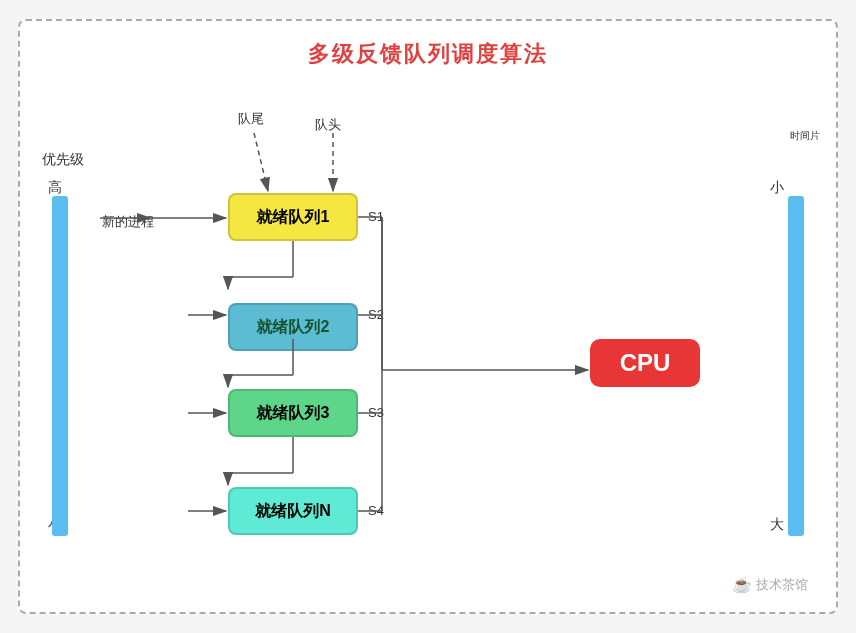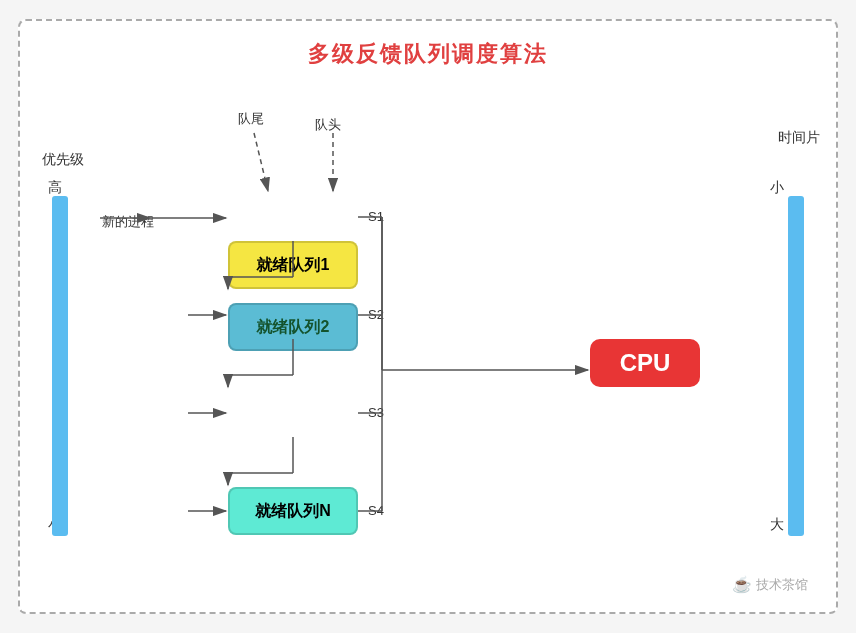--- a/index.html
+++ b/index.html
@@ -65,21 +65,21 @@
       width: 130px;
       height: 48px;
       border-radius: 8px;
       display: flex;
       align-items: center;
       justify-content: center;
       font-size: 16px;
       font-weight: bold;
       border: 2px solid rgba(0,0,0,0.15);
     }
-    .queue1 { background: #f5e642; left: 208px; top: 172px; margin-top: 48px; }
+    .queue1 { background: #f5e642; left: 208px; top: 172px; }
     .queue2 { background: #5bbcd4; left: 208px; top: 282px; color: #14532d; }
     .queue3 { background: #5dd68a; left: 208px; top: 368px; }
     .queue4 { background: #5eead4; left: 208px; top: 466px; }
 
     
     .cpu-box {
       position: absolute;
       width: 110px;
       height: 48px;
       background: #e83535;
@@ -137,39 +137,42 @@
   <svg style="position:absolute;left:18px;top:175px;width:44px;height:340px;">
     <defs>
       <marker id="arrowBlue" markerWidth="10" markerHeight="7" refX="5" refY="3.5" orient="auto">
         <polygon points="0 0, 10 3.5, 0 7" fill="#5bbcf0"></polygon>
       </marker>
     </defs>
     <rect x="14" y="0" width="16" height="340" fill="#5bbcf0" rx="3"></rect>
     <polygon points="6,340 22,340 14,355 " fill="#5bbcf0"></polygon>
   </svg>
 
-  <div style="position:absolute; right:16px; top:108px; font-size:14px; color:#333;margin-left:7px;">时间片</div>
+  <div style="position:absolute; right:16px; top:108px; font-size:10px; color:#333;margin-left:7px;">时间片</div>
   <div style="position:absolute; right:52px; top:158px; font-size:14px; color:#333;">小</div>
   <div style="position:absolute; right:52px; bottom:78px; font-size:14px; color:#333;">大</div>
 
   <svg style="position:absolute;right:18px;top:175px;width:44px;height:340px;">
     <rect x="14" y="0" width="16" height="340" fill="#5bbcf0" rx="3"></rect>
     <polygon points="6,340 22,340 14,355 " fill="#5bbcf0"></polygon>
   </svg>
 
   <div class="label-wuwei">队尾</div>
   <div class="label-duitou">队头</div>
 
   <div class="new-process-label">新的进程</div>
 
   <div class="queue-box queue1">
     <span>就绪队列1</span>
   </div>
   <div class="queue-box queue2">
     <span>就绪队列2</span>
+  </div>
+  <div class="queue-box queue3">
+    <span>就绪队列3</span>
   </div>
   <div class="queue-box queue4">
     <span>就绪队列N</span>
   </div>
 
   <div class="s-label" style="left:348px; top:188px;">S1</div>
   <div class="s-label" style="left:348px; top:286px;">S2</div>
   <div class="s-label" style="left:348px; top:384px;">S3</div>
   <div class="s-label" style="left:348px; top:482px;">S4</div>
 

